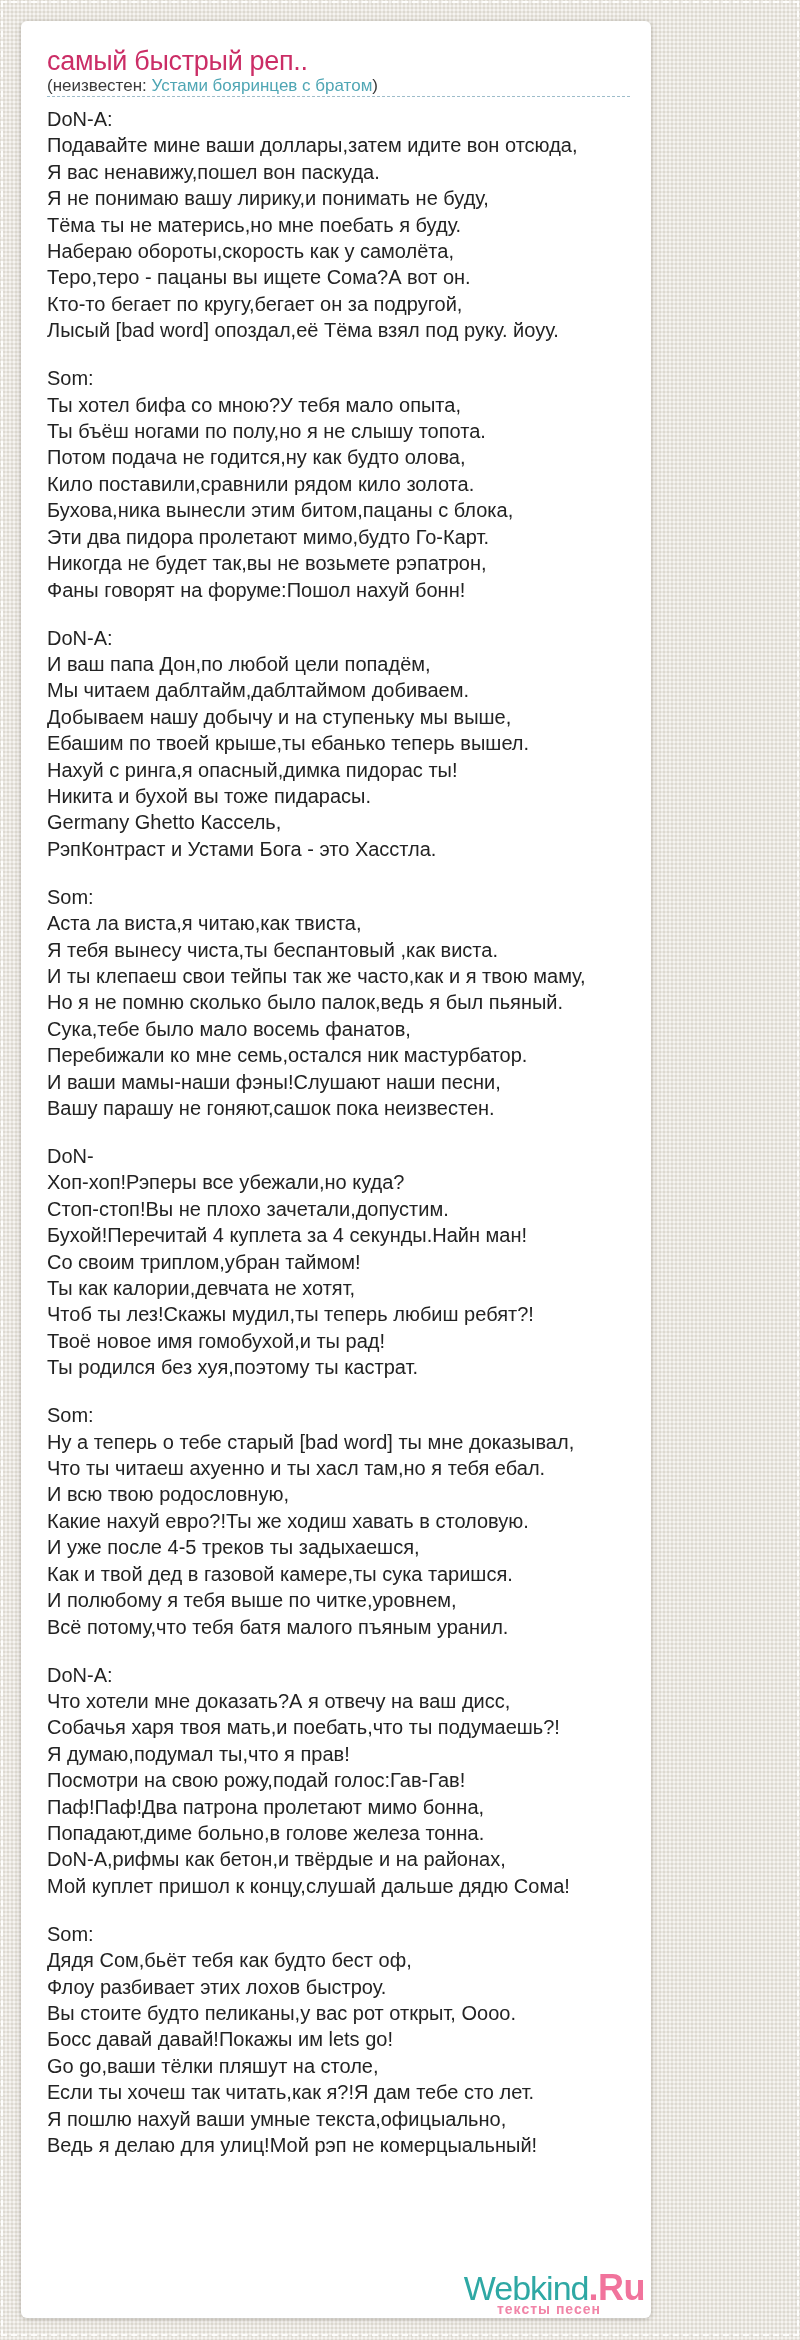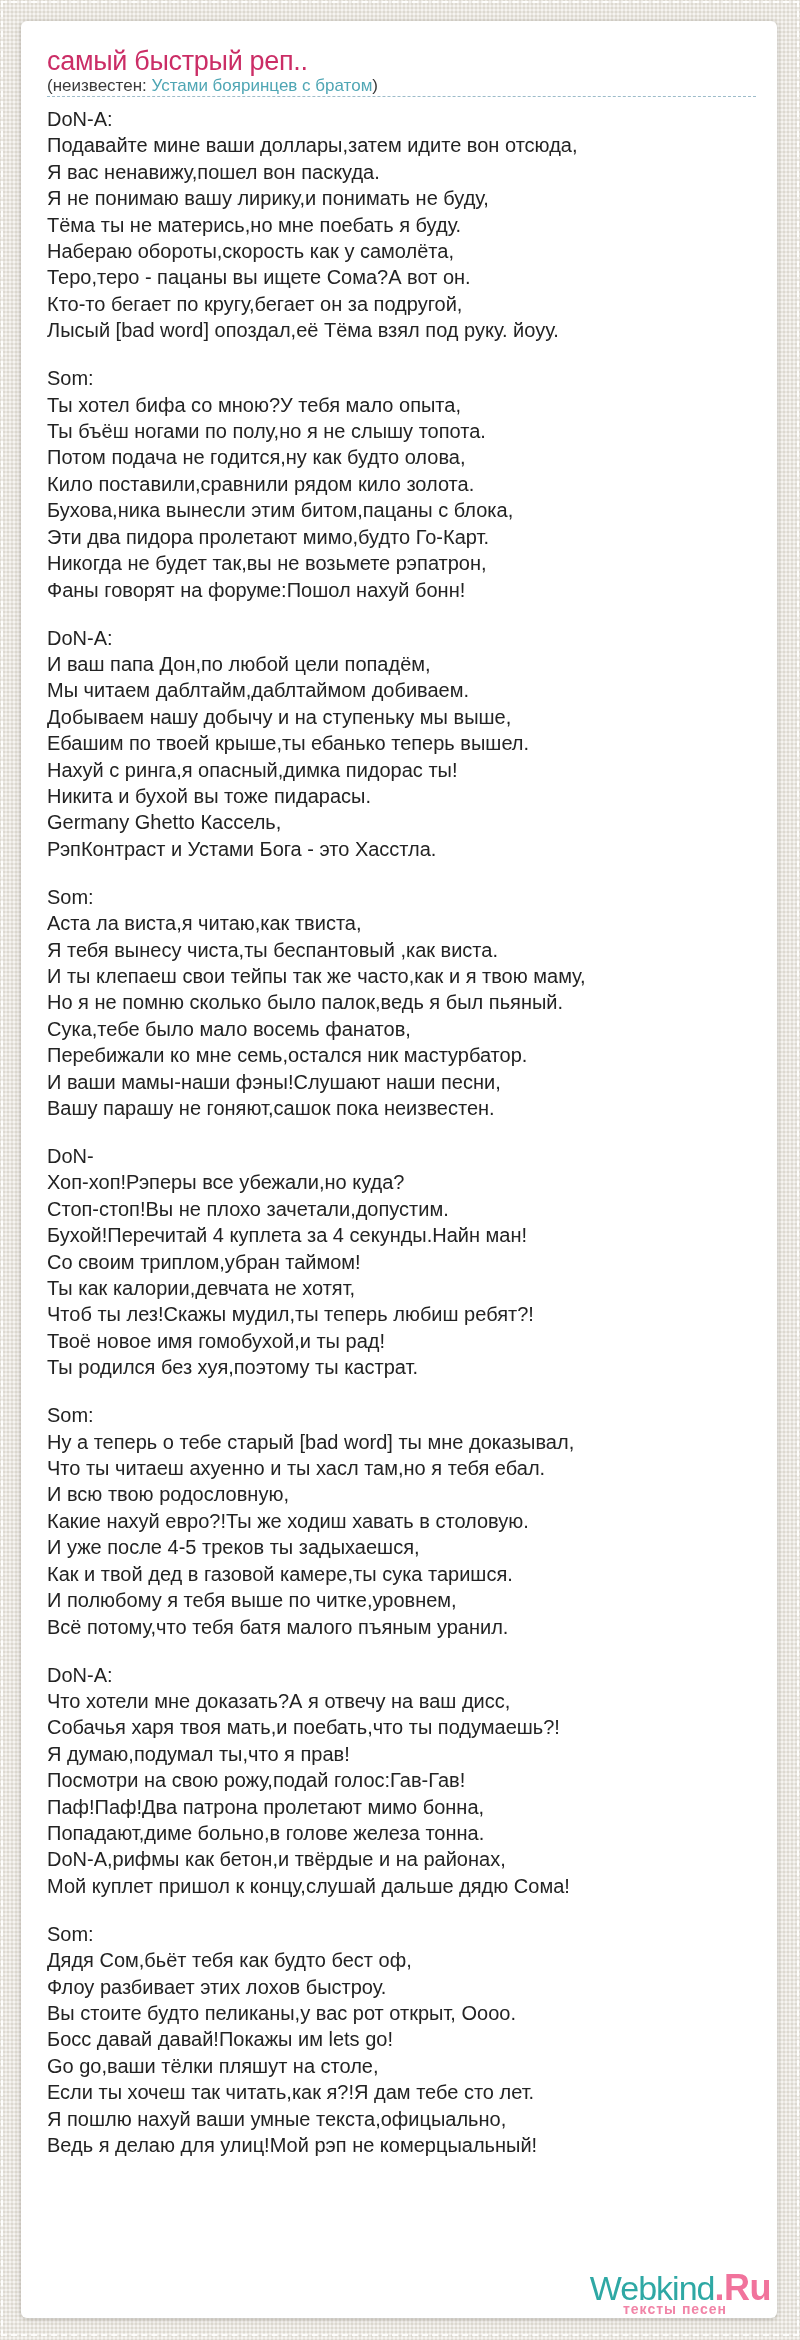--- a/index.html
+++ b/index.html
@@ -23,21 +23,21 @@
     position: absolute;
     left: 1px; top: 1px; right: 1px; bottom: 4px;
     border: 2px dashed rgba(255,255,255,0.92);
     pointer-events: none;
     z-index: 3;
   }
   .card {
     position: absolute;
     left: 21px;
     top: 21px;
-    width: 756px;
+    width: 630px;
     min-height: 2297px;
     box-sizing: border-box;
     background: #ffffff;
     border-radius: 6px;
     box-shadow: 0 1px 5px rgba(90,85,75,0.35);
     padding: 25px 21px 10px 26px;
     z-index: 2;
   }
   h1.song-title {
     margin: 0;

